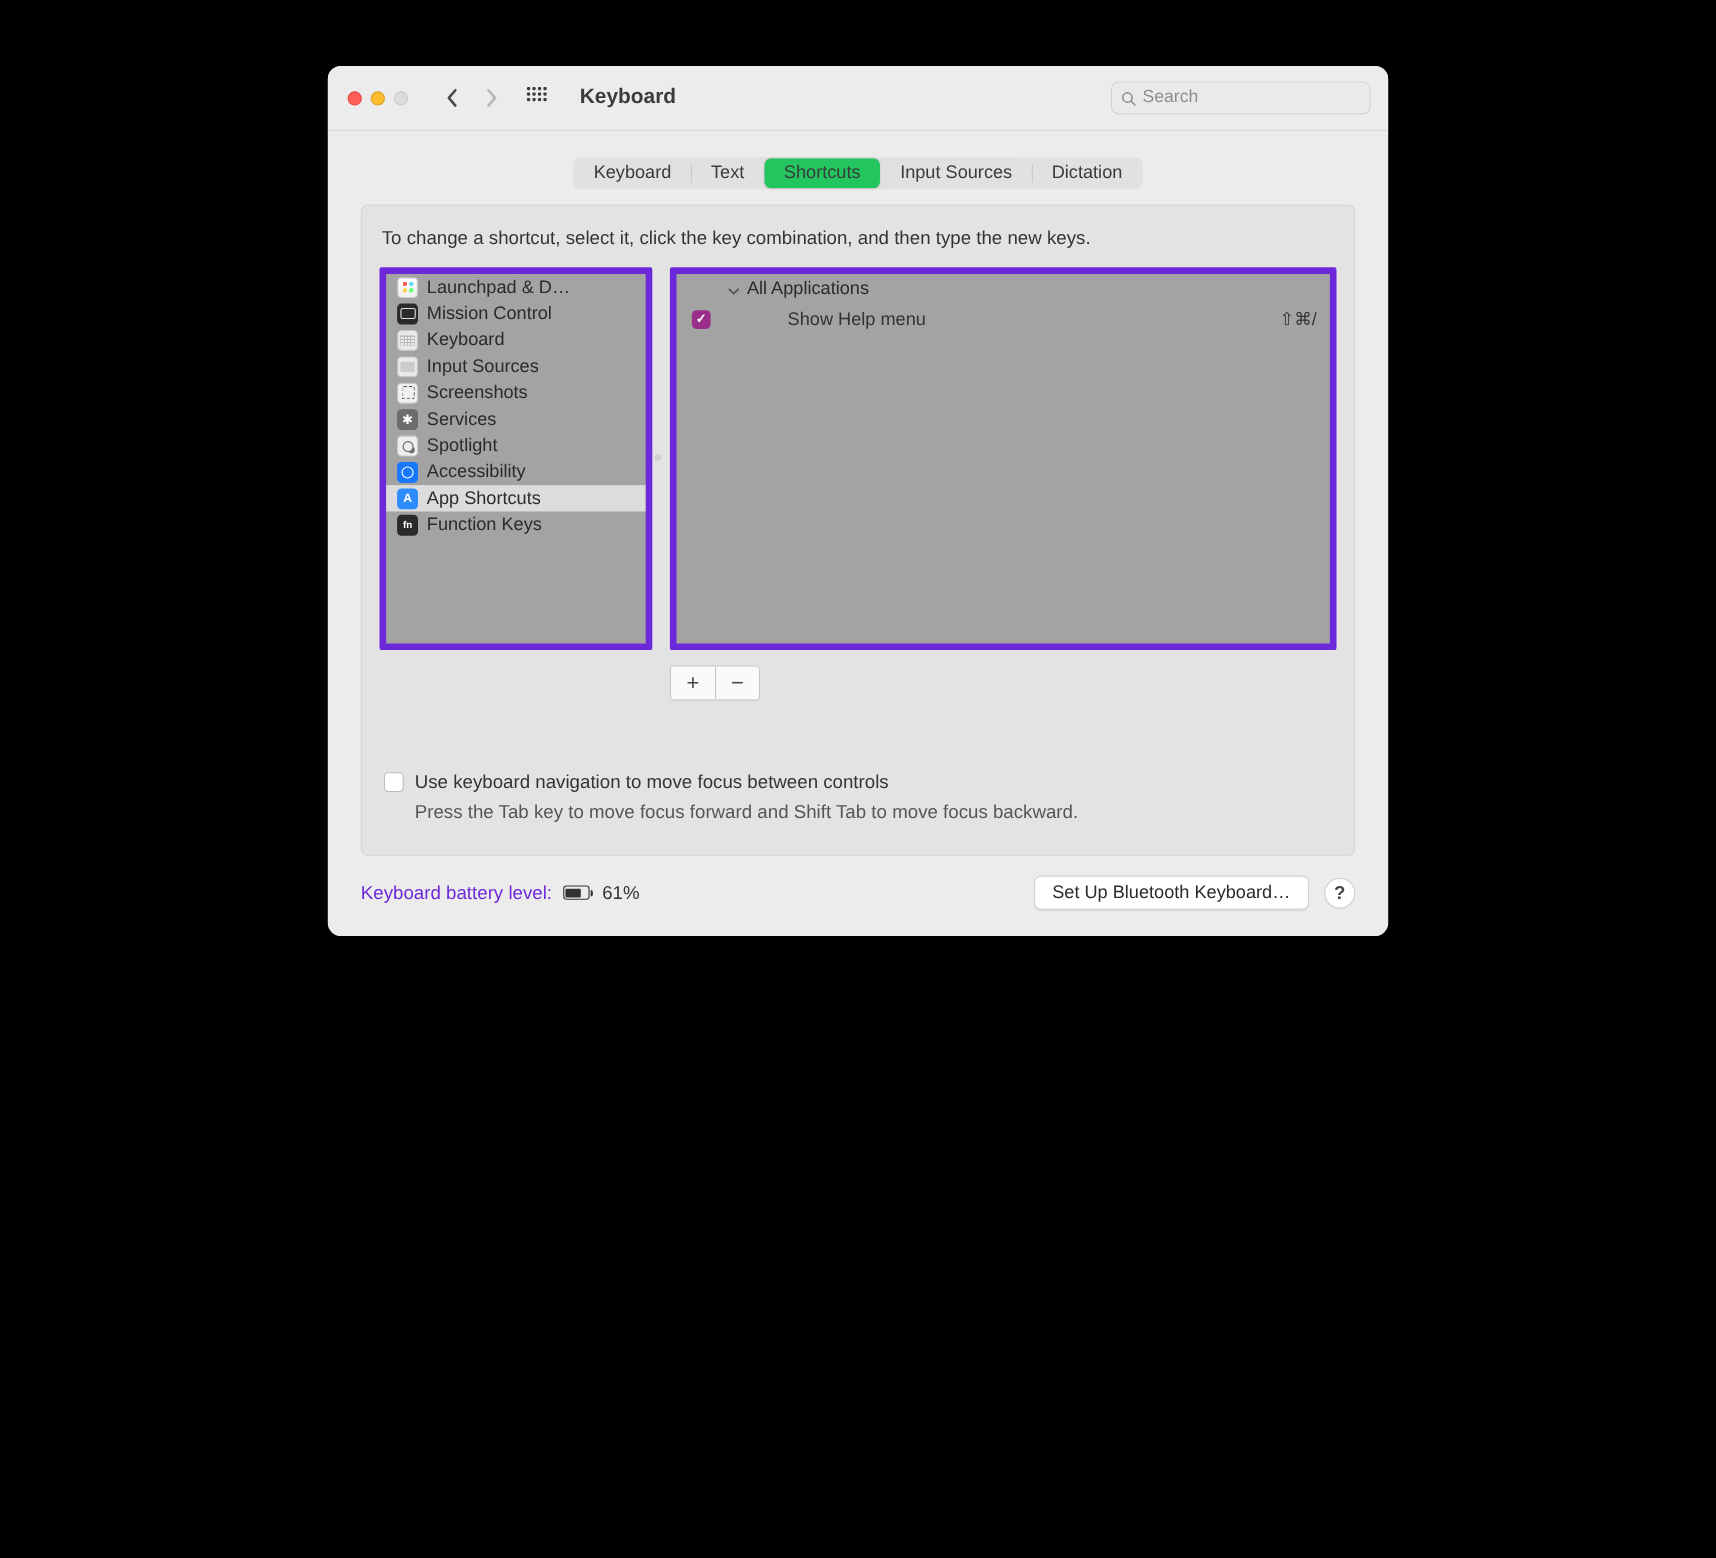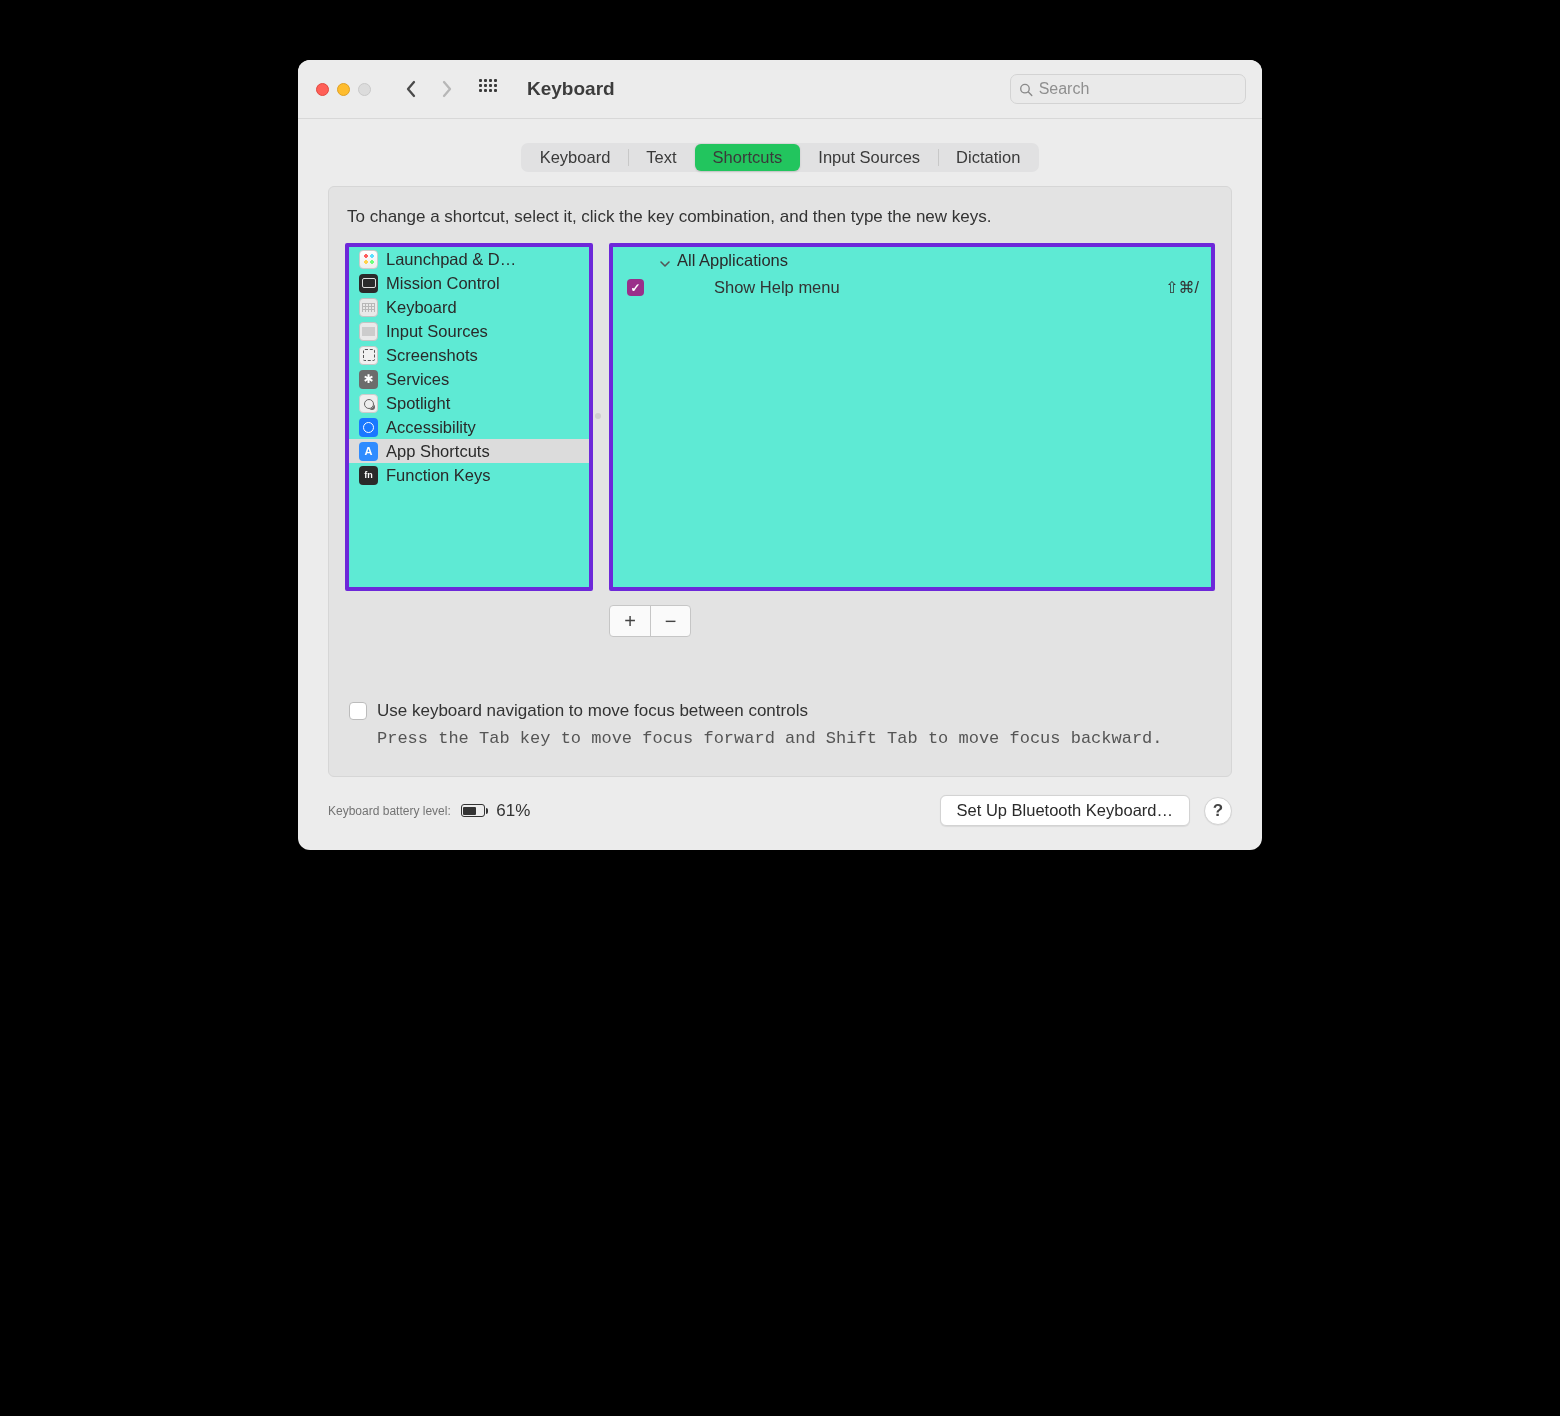--- a/index.html
+++ b/index.html
@@ -95,21 +95,21 @@
     background:#e3e3e3;
     border:1px solid #d6d6d6; border-radius:6px;
   }
   .instruction {
     font-size: 17px; color:#333; margin: 4px 2px 16px 2px;
   }
   .two-col {
     display:flex; gap:16px;
   }
   .left-list, .right-list {
-    background:#5eead4; border:4px solid #6d28d9; border-radius:2px;
+    background:#a3a3a3; border:6px solid #6d28d9; border-radius:2px;
     height: 348px; overflow:auto;
   }
   .left-list { width: 248px; flex-shrink:0; }
   .right-list { flex:1; }
 
   .cat-item {
     display:flex; align-items:center; gap:8px;
     padding: 2.5px 10px; font-size:16.5px; color:#2a2a2a;
     cursor:pointer; white-space:nowrap; overflow:hidden; text-overflow:ellipsis;
   }
@@ -181,28 +181,28 @@
   }
   .addremove button + button { border-left:1px solid #c6c6c6; }
 
   .kb-nav {
     margin-top: 64px; margin-left: 4px;
   }
   .kb-nav-row { display:flex; align-items:center; gap:10px; font-size:17px; color:#333;}
   .kb-nav .box {
     width:18px;height:18px;border:1px solid #bcbcbc;border-radius:4px;background:#fff;
   }
-  .kb-nav .hint { margin-left:28px; margin-top:8px; color:#555; font-size:17px;font-family:Liberation Mono, monospace;}
+  .kb-nav .hint { margin-left:28px; margin-top:8px; color:#555; font-size:17px;}
 
   
   .footer {
     display:flex; align-items:center;
     padding: 18px 30px 24px 30px;
   }
-  .battery-label { font-size:12px; color:#737373; }
+  .battery-label { font-size:17px; color:#6d28d9; }
   .battery-icon {
     display:inline-flex; align-items:center; margin: 0 8px 0 10px;
     position:relative;
   }
   .battery-body {
     width:24px;height:13px;border:1.5px solid #333;border-radius:3px;position:relative;
   }
   .battery-body::after{content:"";position:absolute;left:1.5px;top:1.5px;bottom:1.5px;width:60%;background:#333;border-radius:1px;}
   .battery-cap{width:2.5px;height:6px;background:#333;border-radius:0 2px 2px 0;margin-left:1px;}
   .footer .spacer{flex:1;}

